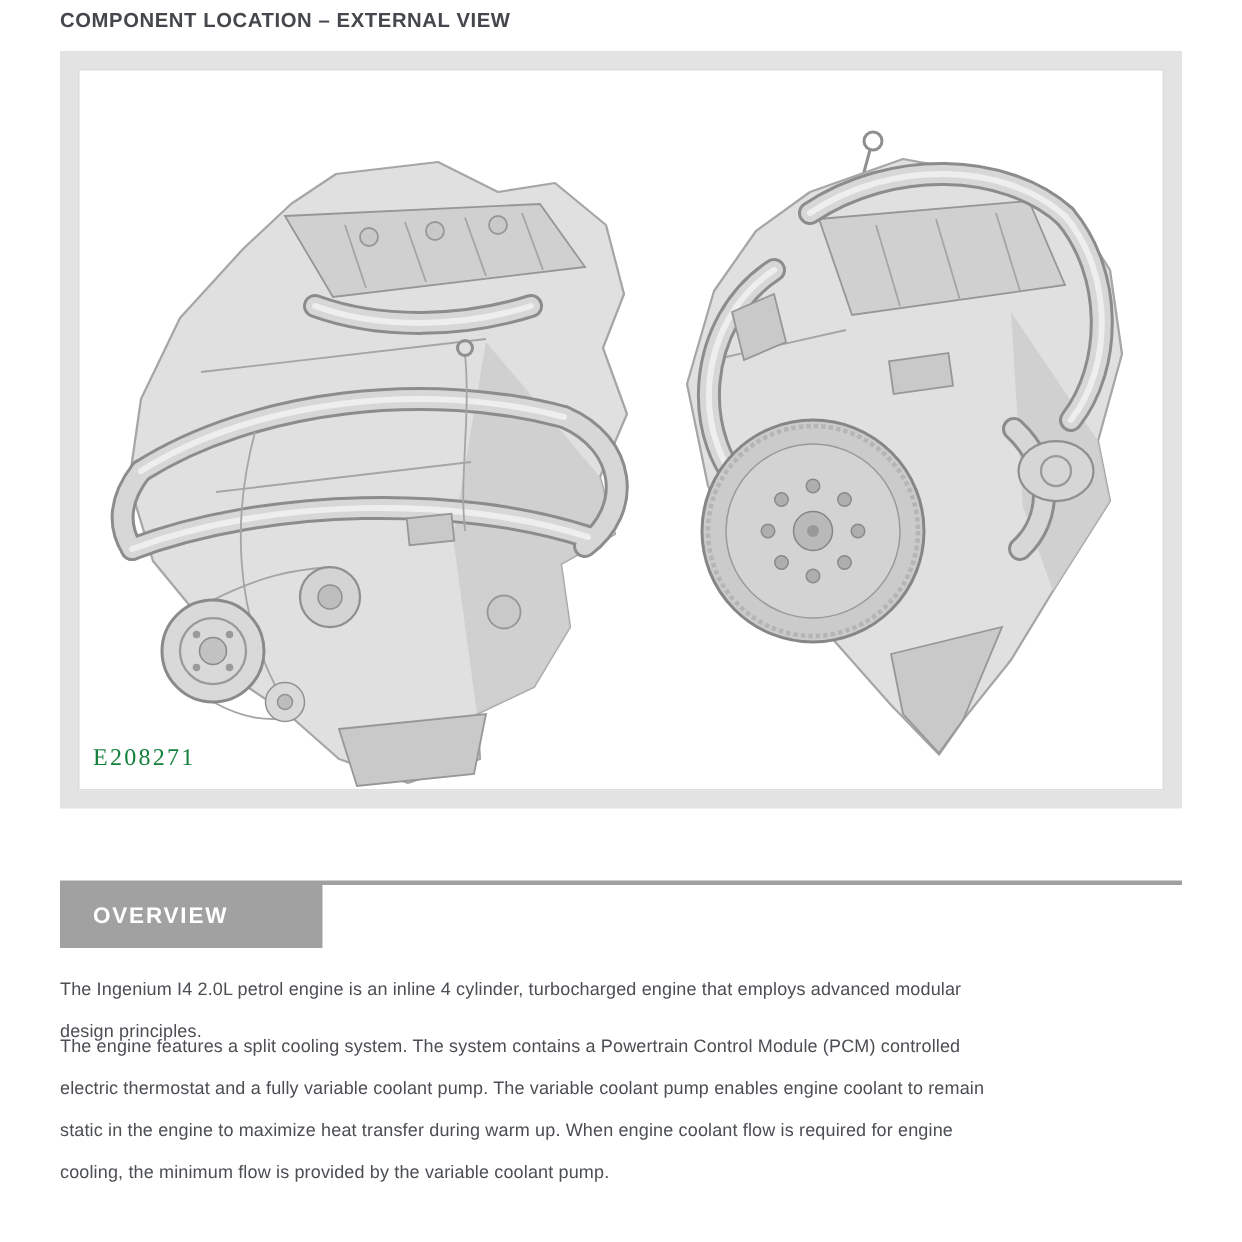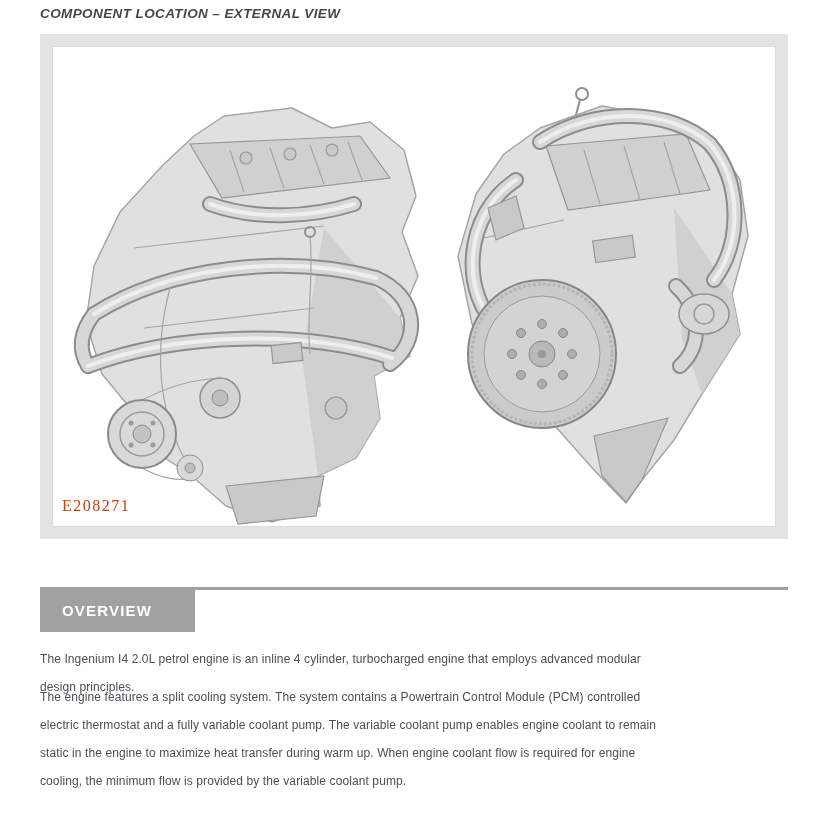--- a/index.html
+++ b/index.html
@@ -2,42 +2,42 @@
 <html><head>
 <meta charset="utf-8">
 <style>
   html,body{margin:0;padding:0;background:#ffffff;}
   body{width:828px;height:828px;position:relative;overflow:hidden;
        font-family:"Liberation Sans",sans-serif;}
 
   .page-title{
     position:absolute;left:40px;top:6px;margin:0;
     font-size:13.5px;font-weight:bold;letter-spacing:.4px;
-    color:#44474c;white-space:pre;font-style:italic;
+    color:#44474c;white-space:pre;
   }
 
   .figure{
     position:absolute;left:40px;top:34px;margin:0;
     width:724px;height:481px;
     border:12px solid #e3e3e3;background:#ffffff;
     box-shadow:inset 0 0 0 1px #dcdcdc;
   }
   .figure svg{position:absolute;left:0;top:0;width:724px;height:481px;}
   .figure-code{
     position:absolute;left:10px;bottom:12px;
     font-family:"Liberation Serif",serif;
-    font-size:16px;letter-spacing:1.5px;color:#c2410c;
+    font-size:16px;letter-spacing:1.5px;color:#15803d;
   }
 
   .section-rule{
     position:absolute;left:40px;top:587px;width:748px;height:3px;
     background:#a1a1a1;
   }
   .section-header{
-    position:absolute;left:40px;top:589px;width:155px;height:43px;
+    position:absolute;left:40px;top:589px;width:175px;height:43px;
     background:#a1a1a1;box-sizing:border-box;
     display:flex;align-items:center;padding-left:22px;text-align:center;
   }
   .section-header span{
     color:#ffffff;font-size:15px;font-weight:bold;letter-spacing:1.2px;
   }
 
   .para{
     position:absolute;left:40px;margin:0;
     font-size:12px;line-height:28px;letter-spacing:.1px;

